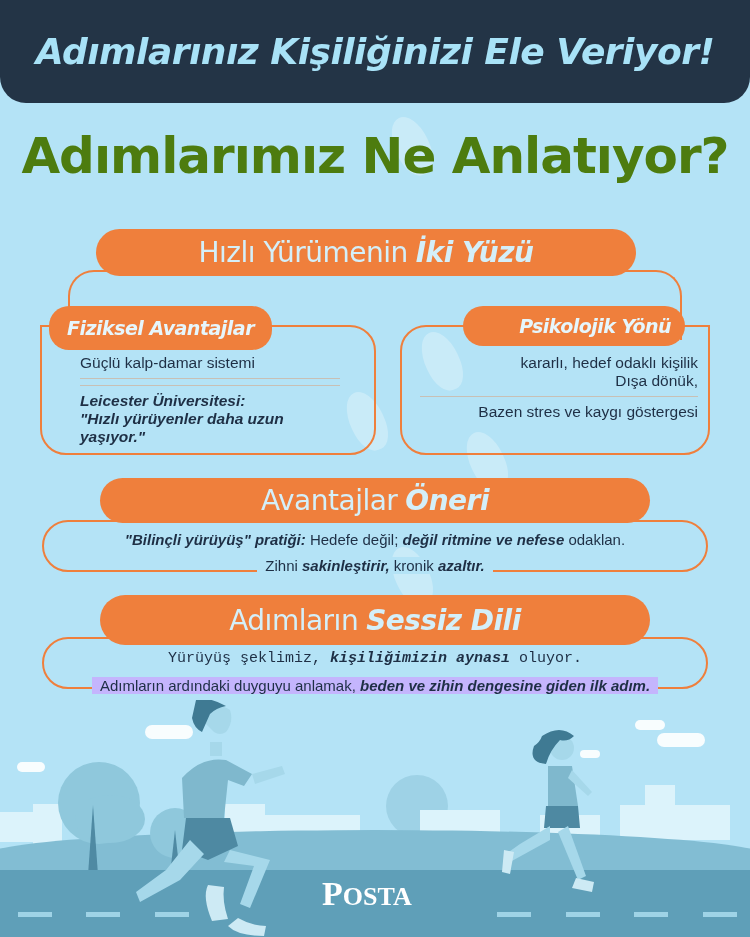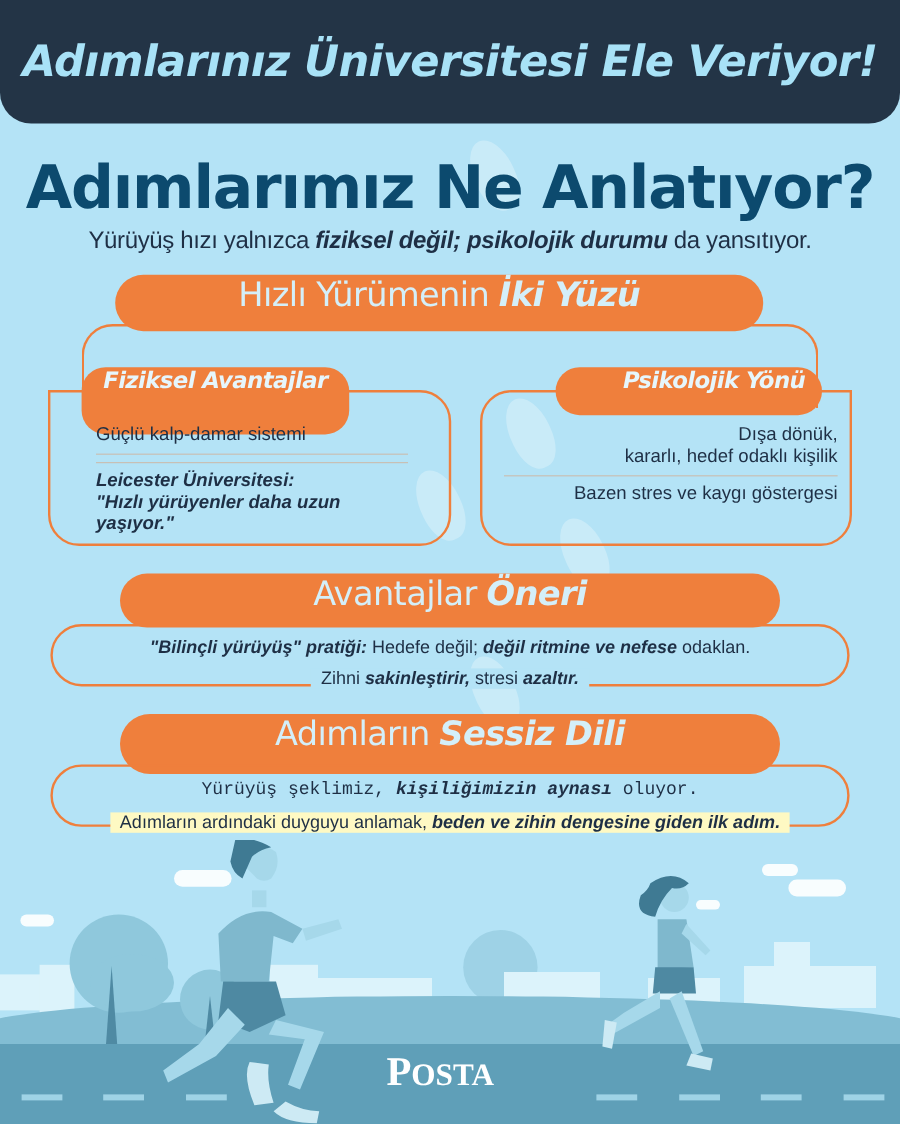--- a/index.html
+++ b/index.html
@@ -5,25 +5,25 @@
   * { box-sizing: border-box; margin: 0; padding: 0; }
   body { width: 750px; height: 937px; overflow: hidden; background: #b4e3f6; font-family: "Liberation Sans", sans-serif; }
   .page { position: relative; width: 750px; height: 937px; background: #b4e3f6; overflow: hidden; }
 
   
   .foot { position: absolute; width: 34px; height: 62px; border-radius: 50% 50% 45% 45%; background: rgba(255,255,255,0.28); transform: rotate(-25deg); }
 
   .top-banner { position: absolute; left: 0; top: 0; width: 750px; height: 103px; background: #233446; border-radius: 0 0 26px 26px; display: flex; align-items: center; justify-content: center; }
   .top-banner h1 { color: #a8e2f7; font-style: italic; font-weight: 800; font-size: 36px; letter-spacing: -0.5px; font-family: "DejaVu Sans", sans-serif; }
 
-  .main-title { position: absolute; top: 127px; left: 0; width: 750px; text-align: center; color: #0c4a6e; font-weight: 800; font-size: 50px; letter-spacing: -1px; font-family: "DejaVu Sans", sans-serif; }
+  .main-title { position: absolute; top: 127px; left: 0; width: 750px; text-align: center; color: #4d7c0f; font-weight: 800; font-size: 50px; letter-spacing: -1px; font-family: "DejaVu Sans", sans-serif; }
   .subtitle { position: absolute; top: 190px; left: 0; width: 750px; text-align: center; color: #1e2f45; font-size: 20px; letter-spacing: -0.3px; }
   .subtitle b { font-style: italic; font-weight: 800; }
 
-  .pill { position: absolute; background: #ef7f3c; border-radius: 26px; display: flex; justify-content: center; color: #d4eff9; font-size: 28px; font-family: "DejaVu Sans", sans-serif; letter-spacing: -0.5px; }
+  .pill { position: absolute; background: #ef7f3c; border-radius: 26px; display: flex; align-items: center; justify-content: center; color: #d4eff9; font-size: 28px; font-family: "DejaVu Sans", sans-serif; letter-spacing: -0.5px; }
   .pill i { font-weight: 800; margin-left: 8px; }
   .pill.small { border-radius: 20px; font-size: 19px; font-style: italic; font-weight: 800; color: #e6f6fc; }
 
   .frame { position: absolute; border: 2.5px solid #ef7f3c; border-radius: 26px; background: transparent; }
 
   .card-text { position: absolute; color: #1e2f45; font-size: 15.5px; }
   .divider { height: 1px; background: rgba(239,127,60,0.35); margin: 6px 0; }
   .card-text .it { font-style: italic; font-weight: 800; }
 
   .center-text { position: absolute; left: 0; width: 750px; text-align: center; color: #1e2f45; font-size: 15px; }
@@ -47,66 +47,65 @@
 
 <div class="page">
 
   <div class="foot" style="left:395px;top:115px;"></div>
   <div class="foot" style="left:425px;top:330px;"></div>
   <div class="foot" style="left:350px;top:390px;"></div>
   <div class="foot" style="left:470px;top:430px;"></div>
   <div class="foot" style="left:395px;top:545px;"></div>
 
   <div class="top-banner">
-    <h1>Adımlarınız Üniversitesi Ele Veriyor!</h1>
+    <h1>Adımlarınız Kişiliğinizi Ele Veriyor!</h1>
   </div>
 
   <div class="main-title">Adımlarımız Ne Anlatıyor?</div>
-  <div class="subtitle"><span>Yürüyüş hızı yalnızca </span><b>fiziksel değil; psikolojik durumu</b><span> da yansıtıyor.</span></div>
 
   <div class="frame" style="left:68px;top:270px;width:614px;height:70px;border-bottom:none;border-radius:26px 26px 0 0;"></div>
   <div class="pill" style="left:96px;top:229px;width:540px;height:47px;">
     <span>Hızlı Yürümenin</span>
       <i>İki Yüzü</i>
   </div>
 
   <div class="frame" style="left:40px;top:325px;width:336px;height:130px;border-radius:0 26px 26px 26px;"></div>
-  <div class="pill small" style="left:68px;top:306px;width:223px;height:56px;font-style:italic;">Fiziksel Avantajlar</div>
+  <div class="pill small" style="left:49px;top:306px;width:223px;height:44px;font-style:italic;">Fiziksel Avantajlar</div>
   <div class="card-text" style="left:80px;top:354px;width:260px;">
     <div>Güçlü kalp-damar sistemi</div>
     <div class="divider"></div>
     <div class="divider"></div>
     <div class="it">Leicester Üniversitesi:</div>
     <div class="it">"Hızlı yürüyenler daha uzun yaşıyor."</div>
   </div>
 
   <div class="frame" style="left:400px;top:325px;width:310px;height:130px;border-radius:26px 0 26px 26px;"></div>
   <div class="pill small" style="left:463px;top:306px;width:222px;height:40px;justify-content:flex-end;padding-right:14px;">Psikolojik Yönü</div>
   <div class="card-text" style="left:420px;top:354px;width:278px;text-align:right;">
+    <div>kararlı, hedef odaklı kişilik</div>
     <div>Dışa dönük,</div>
-    <div>kararlı, hedef odaklı kişilik</div>
     <div class="divider"></div>
     <div>Bazen stres ve kaygı göstergesi</div>
   </div>
 
   <div class="pill" style="left:100px;top:478px;width:550px;height:45px;">
     <span>Avantajlar</span>
       <i>Öneri</i>
   </div>
   <div class="frame" style="left:42px;top:520px;width:666px;height:52px;border-top-width:2.5px;"></div>
   <div class="center-text" style="top:531px;"><b>"Bilinçli yürüyüş" pratiği:</b><span> Hedefe değil; </span><b>değil ritmine ve nefese</b><span> odaklan.</span></div>
-  <div class="center-text" style="top:557px;"><span style="background:#b4e3f6;padding:0 8px;"><span>Zihni </span><b>sakinleştirir,</b><span> stresi </span><b>azaltır.</b></span></div>
+  <div class="center-text" style="top:557px;"><span style="background:#b4e3f6;padding:0 8px;"><span>Zihni </span><b>sakinleştirir,</b><span> kronik </span><b>azaltır.</b></span></div>
 
   <div class="pill" style="left:100px;top:595px;width:550px;height:50px;">
     <span>Adımların</span>
       <i>Sessiz Dili</i>
   </div>
   <div class="frame" style="left:42px;top:637px;width:666px;height:52px;"></div>
   <div class="center-text" style="top:650px;font-family:Liberation Mono, monospace;"><span>Yürüyüş şeklimiz, </span><b>kişiliğimizin aynası</b><span> oluyor.</span></div>
-  <div class="center-text" style="top:677px;"><span style="background:#fef9c3;padding:0 8px;margin-top:16px;"><span>Adımların ardındaki duyguyu anlamak, </span><b>beden ve zihin dengesine giden ilk adım.</b></span></div>
+  <div class="center-text" style="top:677px;"><span style="background:#c4b5fd;padding:0 8px;margin-top:16px;"><span>Adımların ardındaki duyguyu anlamak, </span><b>beden ve zihin dengesine giden ilk adım.</b></span></div>
 
   <div class="scene">
     <div class="cloud" style="left:145px;top:25px;width:48px;height:14px;"></div>
     <div class="cloud" style="left:17px;top:62px;width:28px;height:10px;"></div>
     <div class="cloud" style="left:635px;top:20px;width:30px;height:10px;"></div>
     <div class="cloud" style="left:657px;top:33px;width:48px;height:14px;"></div>
     <div class="cloud" style="left:580px;top:50px;width:20px;height:8px;"></div>
 
     <div class="sun" style="left:386px;top:75px;width:62px;height:62px;"></div>
 

